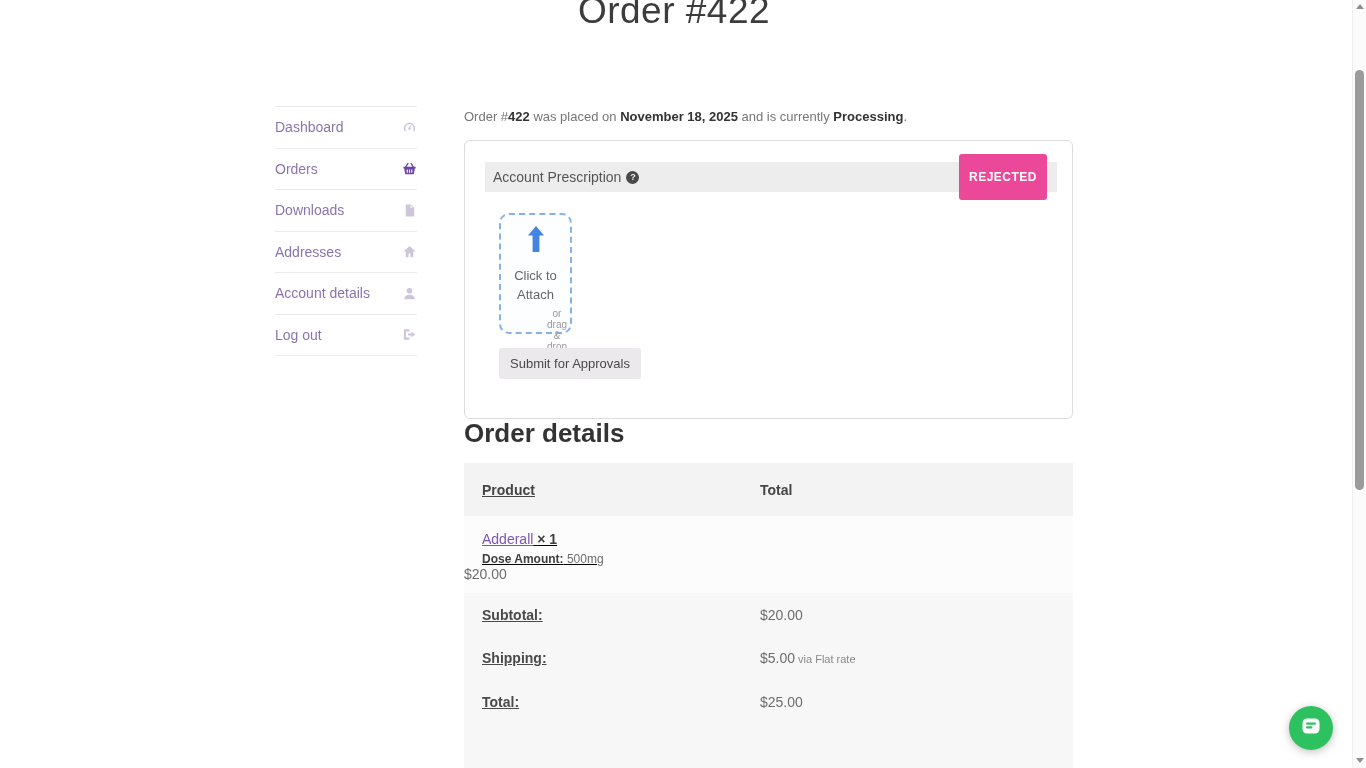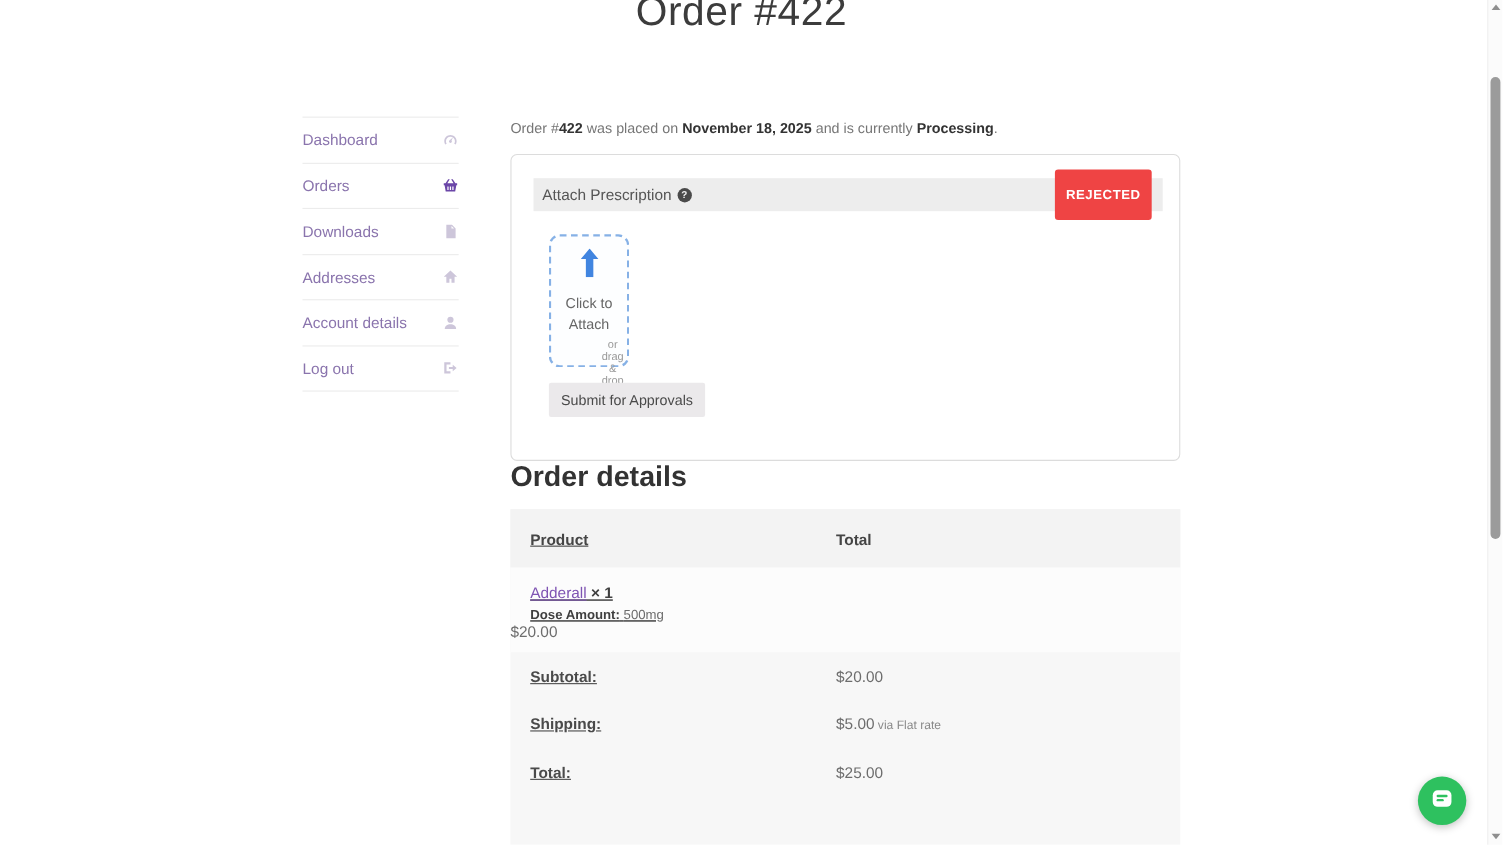--- a/index.html
+++ b/index.html
@@ -39,21 +39,21 @@
     background:#ededed; display:flex; align-items:center; justify-content:space-between;
     padding:0 10px 0 8px;
   }
   .rx-title-wrap { display:flex; align-items:center; gap:5px; }
   .rx-title { font-size:14px; color:#555; }
   .help-icon {
     width:13px; height:13px; border-radius:50%; background:#4a4a4a; color:#ededed;
     font-size:9px; font-weight:700; display:flex; align-items:center; justify-content:center;
   }
   .status-badge {
-    background:#ef4444; color:#fff; font-size:12px; font-weight:700; letter-spacing:0.5px;
+    background:#ec4899; color:#fff; font-size:12px; font-weight:700; letter-spacing:0.5px;
     padding:16px 10px; border-radius:3px;
   }
   .upload-box {
     position:absolute; left:34px; top:72px; width:73px; height:121px;
     border:2px dashed #86b1e6; border-radius:10px; background:#fdfeff;
     display:flex; flex-direction:column; align-items:center; text-align:center; cursor:pointer;
   }
   .upload-arrow { margin-top:11px; height:28px; display:flex; align-items:center; }
   .upload-label { font-size:13px; color:#666; line-height:19px; margin-top:14px; }
   .upload-hint { font-size:10px; color:#999; margin-top:4px;margin-left:43px; }
@@ -161,21 +161,21 @@
           </svg>
       </span>
     </div>
   </nav>
 
   <p class="order-note"><span>Order #</span><b>422</b><span> was placed on </span><b>November 18, 2025</b><span> and is currently </span><b>Processing</b><span>.</span></p>
 
   <section class="rx-panel">
     <div class="rx-header">
       <span class="rx-title-wrap">
-        <span class="rx-title">Attach Prescription</span>
+        <span class="rx-title">Account Prescription</span>
         <span class="help-icon">?</span>
       </span>
       <span class="status-badge">REJECTED</span>
     </div>
     <div class="upload-box">
       <span class="upload-arrow">
         <svg width="20" height="26" viewBox="0 0 20 26">
             <path d="M10 0 18 9.5h-4.6V26H6.6V9.5H2Z" fill="#4185e0"></path>
           </svg>
       </span>

